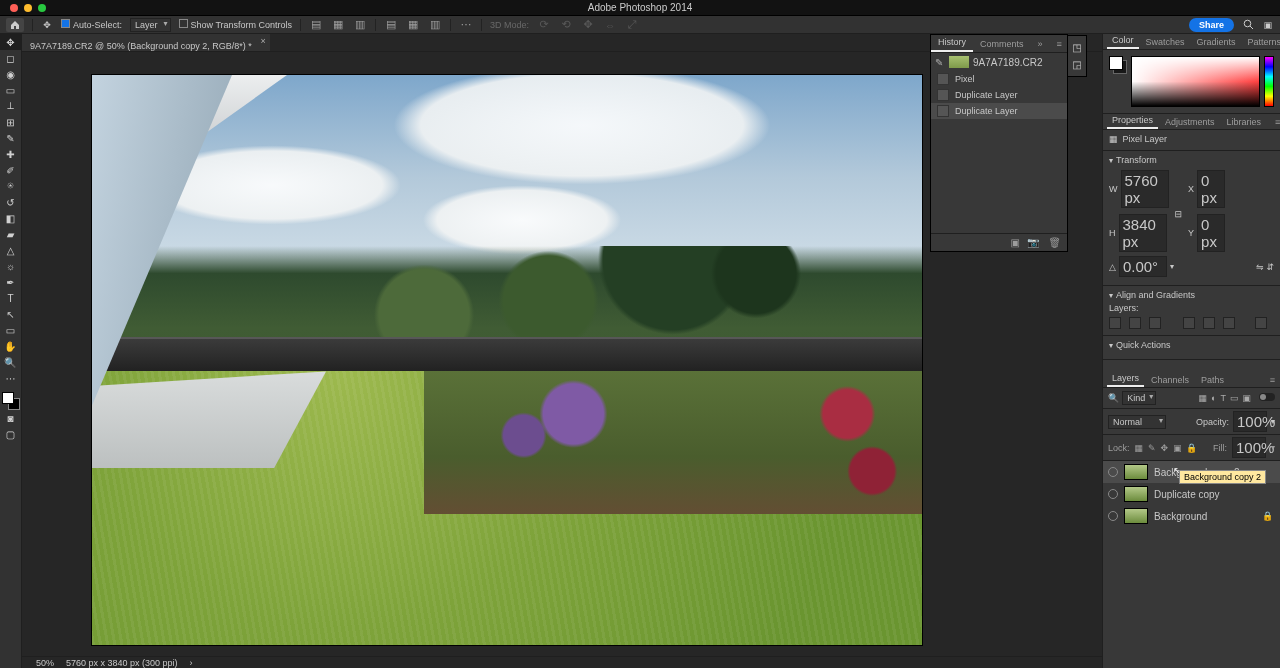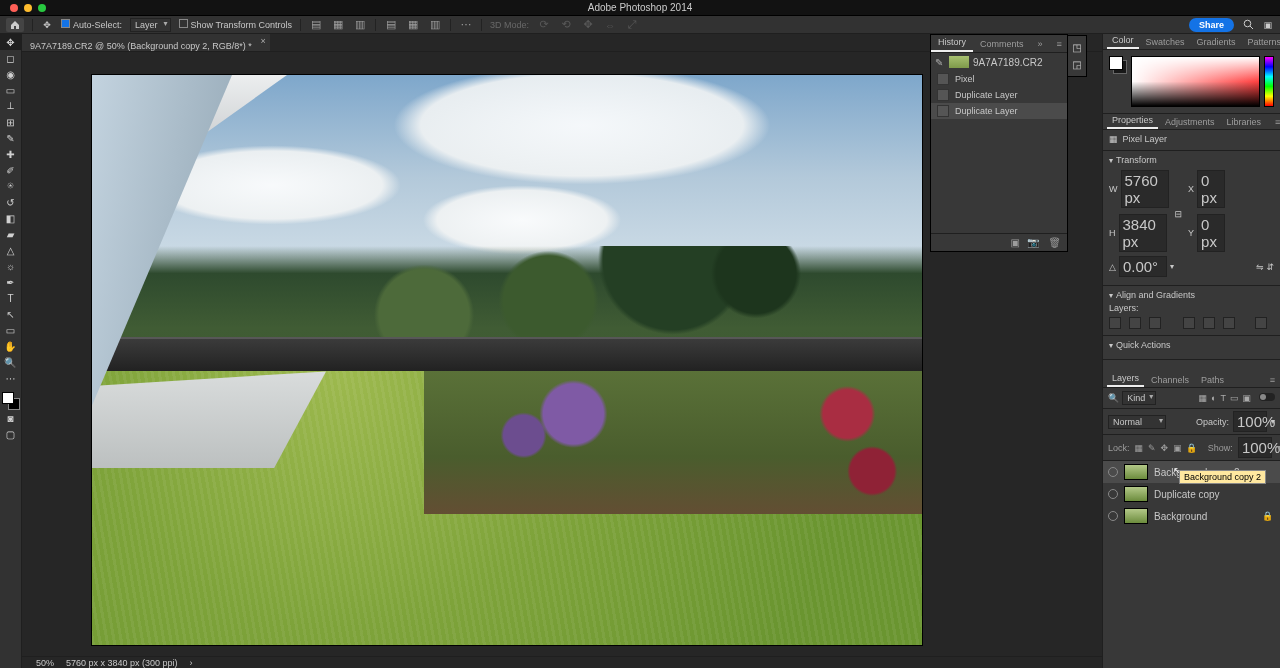--- a/index.html
+++ b/index.html
@@ -374,21 +374,21 @@
         <span style="font-size:8px">▾</span>
     </div>
     <div class="lock-row">
       <span>Lock:</span>
       <span>▦</span>
       <span>✎</span>
       <span>✥</span>
       <span>▣</span>
       <span>🔒</span>
       <div class="flex1"></div>
-      <span>Show:</span>
+      <span>Fill:</span>
       <span class="inp" style="width:34px">100%</span>
         <span style="font-size:8px">▾</span>
     </div>
     <div>
       <div class="layer sel">
         <div class="eye"></div>
         <div class="lthumb"></div>
         <span>Background copy 2</span>
         <span class="cursor">↖</span>
         <div class="tooltip">Background copy 2</div>

